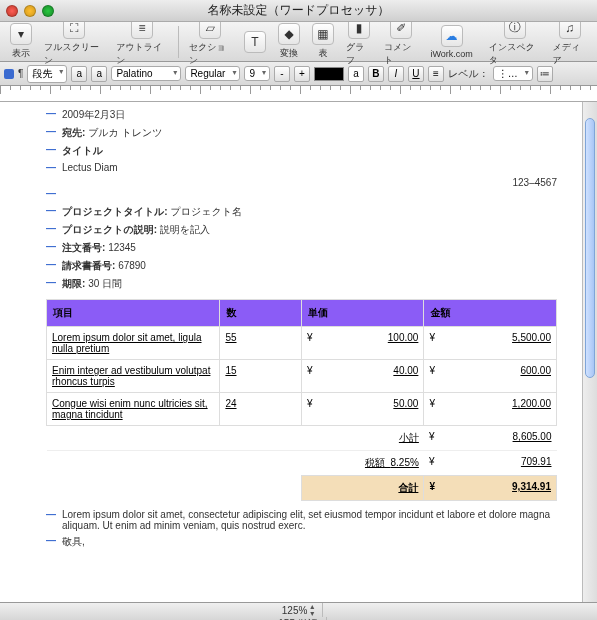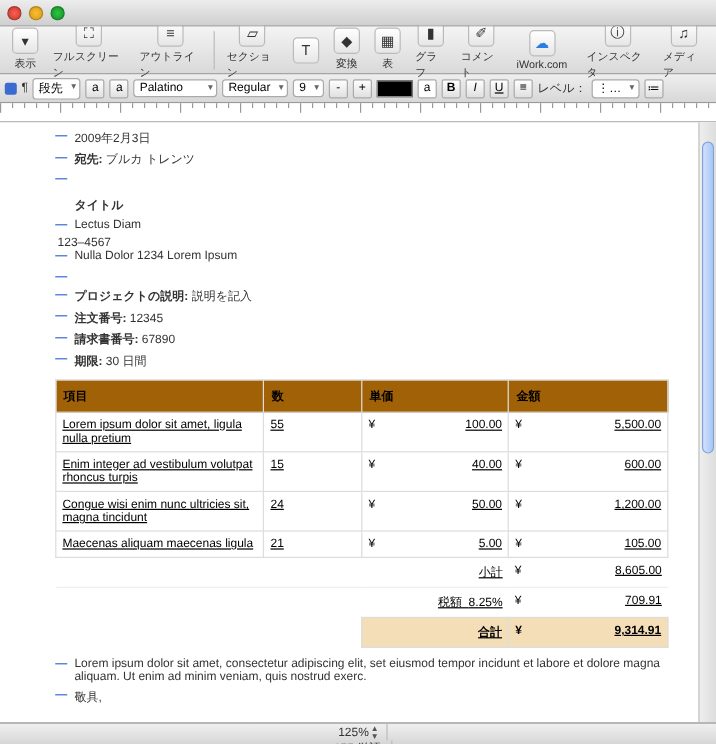--- a/index.html
+++ b/index.html
@@ -22,24 +22,24 @@
 .select::after { content: "▾"; position: absolute; right: 3px; font-size: 8px; color: #666; }
 .sqbtn { width: 16px; height: 16px; border: 1px solid #aaa; border-radius: 2px; background: linear-gradient(#fff,#e0e0e0); display: inline-flex; align-items: center; justify-content: center; font-size: 10px; }
 .swatch { width: 30px; height: 14px; border: 1px solid #888; background: #000; display: inline-block; }
 .para { width:10px; height:10px; background:#3b6bd0; border-radius:2px; display:inline-block; }
 .ruler { height: 16px; background: #fff; border-bottom: 1px solid #aaa; position: relative; font-size: 8px; color: #666; }
 .ruler .tick { position: absolute; top: 0; bottom: 0; border-left: 1px solid #999; }
 .page-area { position: absolute; top: 102px; bottom: 18px; left: 0; right: 0; background: #fff; overflow: hidden; }
 .page { padding: 6px 40px 0 46px; }
 .bullet-row { display: flex; align-items: flex-start; gap: 6px; margin-bottom: 4px; font-size: 10px; color: #333; }
 .dash { color: #3b6bd0; font-weight: bold; }
-.bold { font-weight: bold; margin-top: 20px; }
-.address { margin-left: 2px; font-size: 10px; color: #333; }
+.bold { font-weight: bold; }
+.address { margin-left: 14px; font-size: 10px; color: #333; text-align: right; }
 .invoice { margin-top: 8px; width: 100%; border-collapse: collapse; font-size: 10px; }
-.invoice th { background: #a16207; padding: 6px; text-align: left; border: 1px solid #ddd; font-weight: bold; }
+.invoice th { background: #8b5cf6; padding: 6px; text-align: left; border: 1px solid #ddd; font-weight: bold; }
 .invoice td { border: 1px solid #ddd; padding: 5px; vertical-align: top; text-decoration: underline; }
 .col-item { width: 34%; }
 .col-qty { width: 16%; }
 .col-price { width: 24%; }
 .col-amount { width: 26%; }
 .num { text-align: right; }
 .yen { float: left; }
 .sumrow td { border: none; border-top: 1px solid #eee; }
 .sumlbl { text-align: right; padding-right: 10px; }
 .totalrow td { background: #f4deb8; font-weight: bold; border: 1px solid #ddd; }
@@ -52,20 +52,21 @@
 </style>
 </head>
 <body>
 
 <div class="titlebar">
   <div class="traffic">
     <div class="dot red"></div>
     <div class="dot yellow"></div>
     <div class="dot green"></div>
   </div>
+  <div class="title">名称未設定（ワードプロセッサ）</div>
 </div>
 
 <div class="toolbar">
   <div class="tbtn">
       <div class="ticon">▾</div>
       <span>表示</span>
     </div>
   <div class="tbtn">
       <div class="ticon">⛶</div>
       <span>フルスクリーン</span>
@@ -218,24 +219,24 @@
         <span class="dash">—</span>
         <span class="bold">タイトル</span>
       </div>
     <div class="bullet-row">
         <span class="dash">—</span>
         <span>Lectus Diam</span>
       </div>
     <div class="address">123–4567</div>
     <div class="bullet-row">
         <span class="dash">—</span>
-        <span>Nulla Dolor 1234 Lorem Ipsum</span>
       </div>
     <div class="bullet-row" style="margin-top:6px">
         <span class="dash">—</span>
+        <span><b>プロジェクトタイトル:</b> <span>プロジェクト名</span></span>
       </div>
     <div class="bullet-row">
         <span class="dash">—</span>
         <span><b>プロジェクトの説明:</b> <span>説明を記入</span></span>
       </div>
     <div class="bullet-row">
         <span class="dash">—</span>
         <span><b>注文番号:</b> <span>12345</span></span>
       </div>
     <div class="bullet-row">
@@ -268,26 +269,20 @@
             <td>15</td>
             <td class="num"><span class="yen">¥</span>40.00</td>
             <td class="num"><span class="yen">¥</span>600.00</td>
           </tr>
           <tr>
             <td>Congue wisi enim nunc ultricies sit, magna tincidunt</td>
             <td>24</td>
             <td class="num"><span class="yen">¥</span>50.00</td>
             <td class="num"><span class="yen">¥</span>1,200.00</td>
           </tr>
-          <tr>
-            <td>Maecenas aliquam maecenas ligula</td>
-            <td>21</td>
-            <td class="num"><span class="yen">¥</span>5.00</td>
-            <td class="num"><span class="yen">¥</span>105.00</td>
-          </tr>
         </tbody>
       <tbody>
           <tr class="sumrow">
             <td></td>
             <td></td>
             <td class="sumlbl">小計</td>
             <td class="num"><span class="yen">¥</span><span>8,605.00</span></td>
           </tr>
       <tr class="sumrow">
             <td></td>

